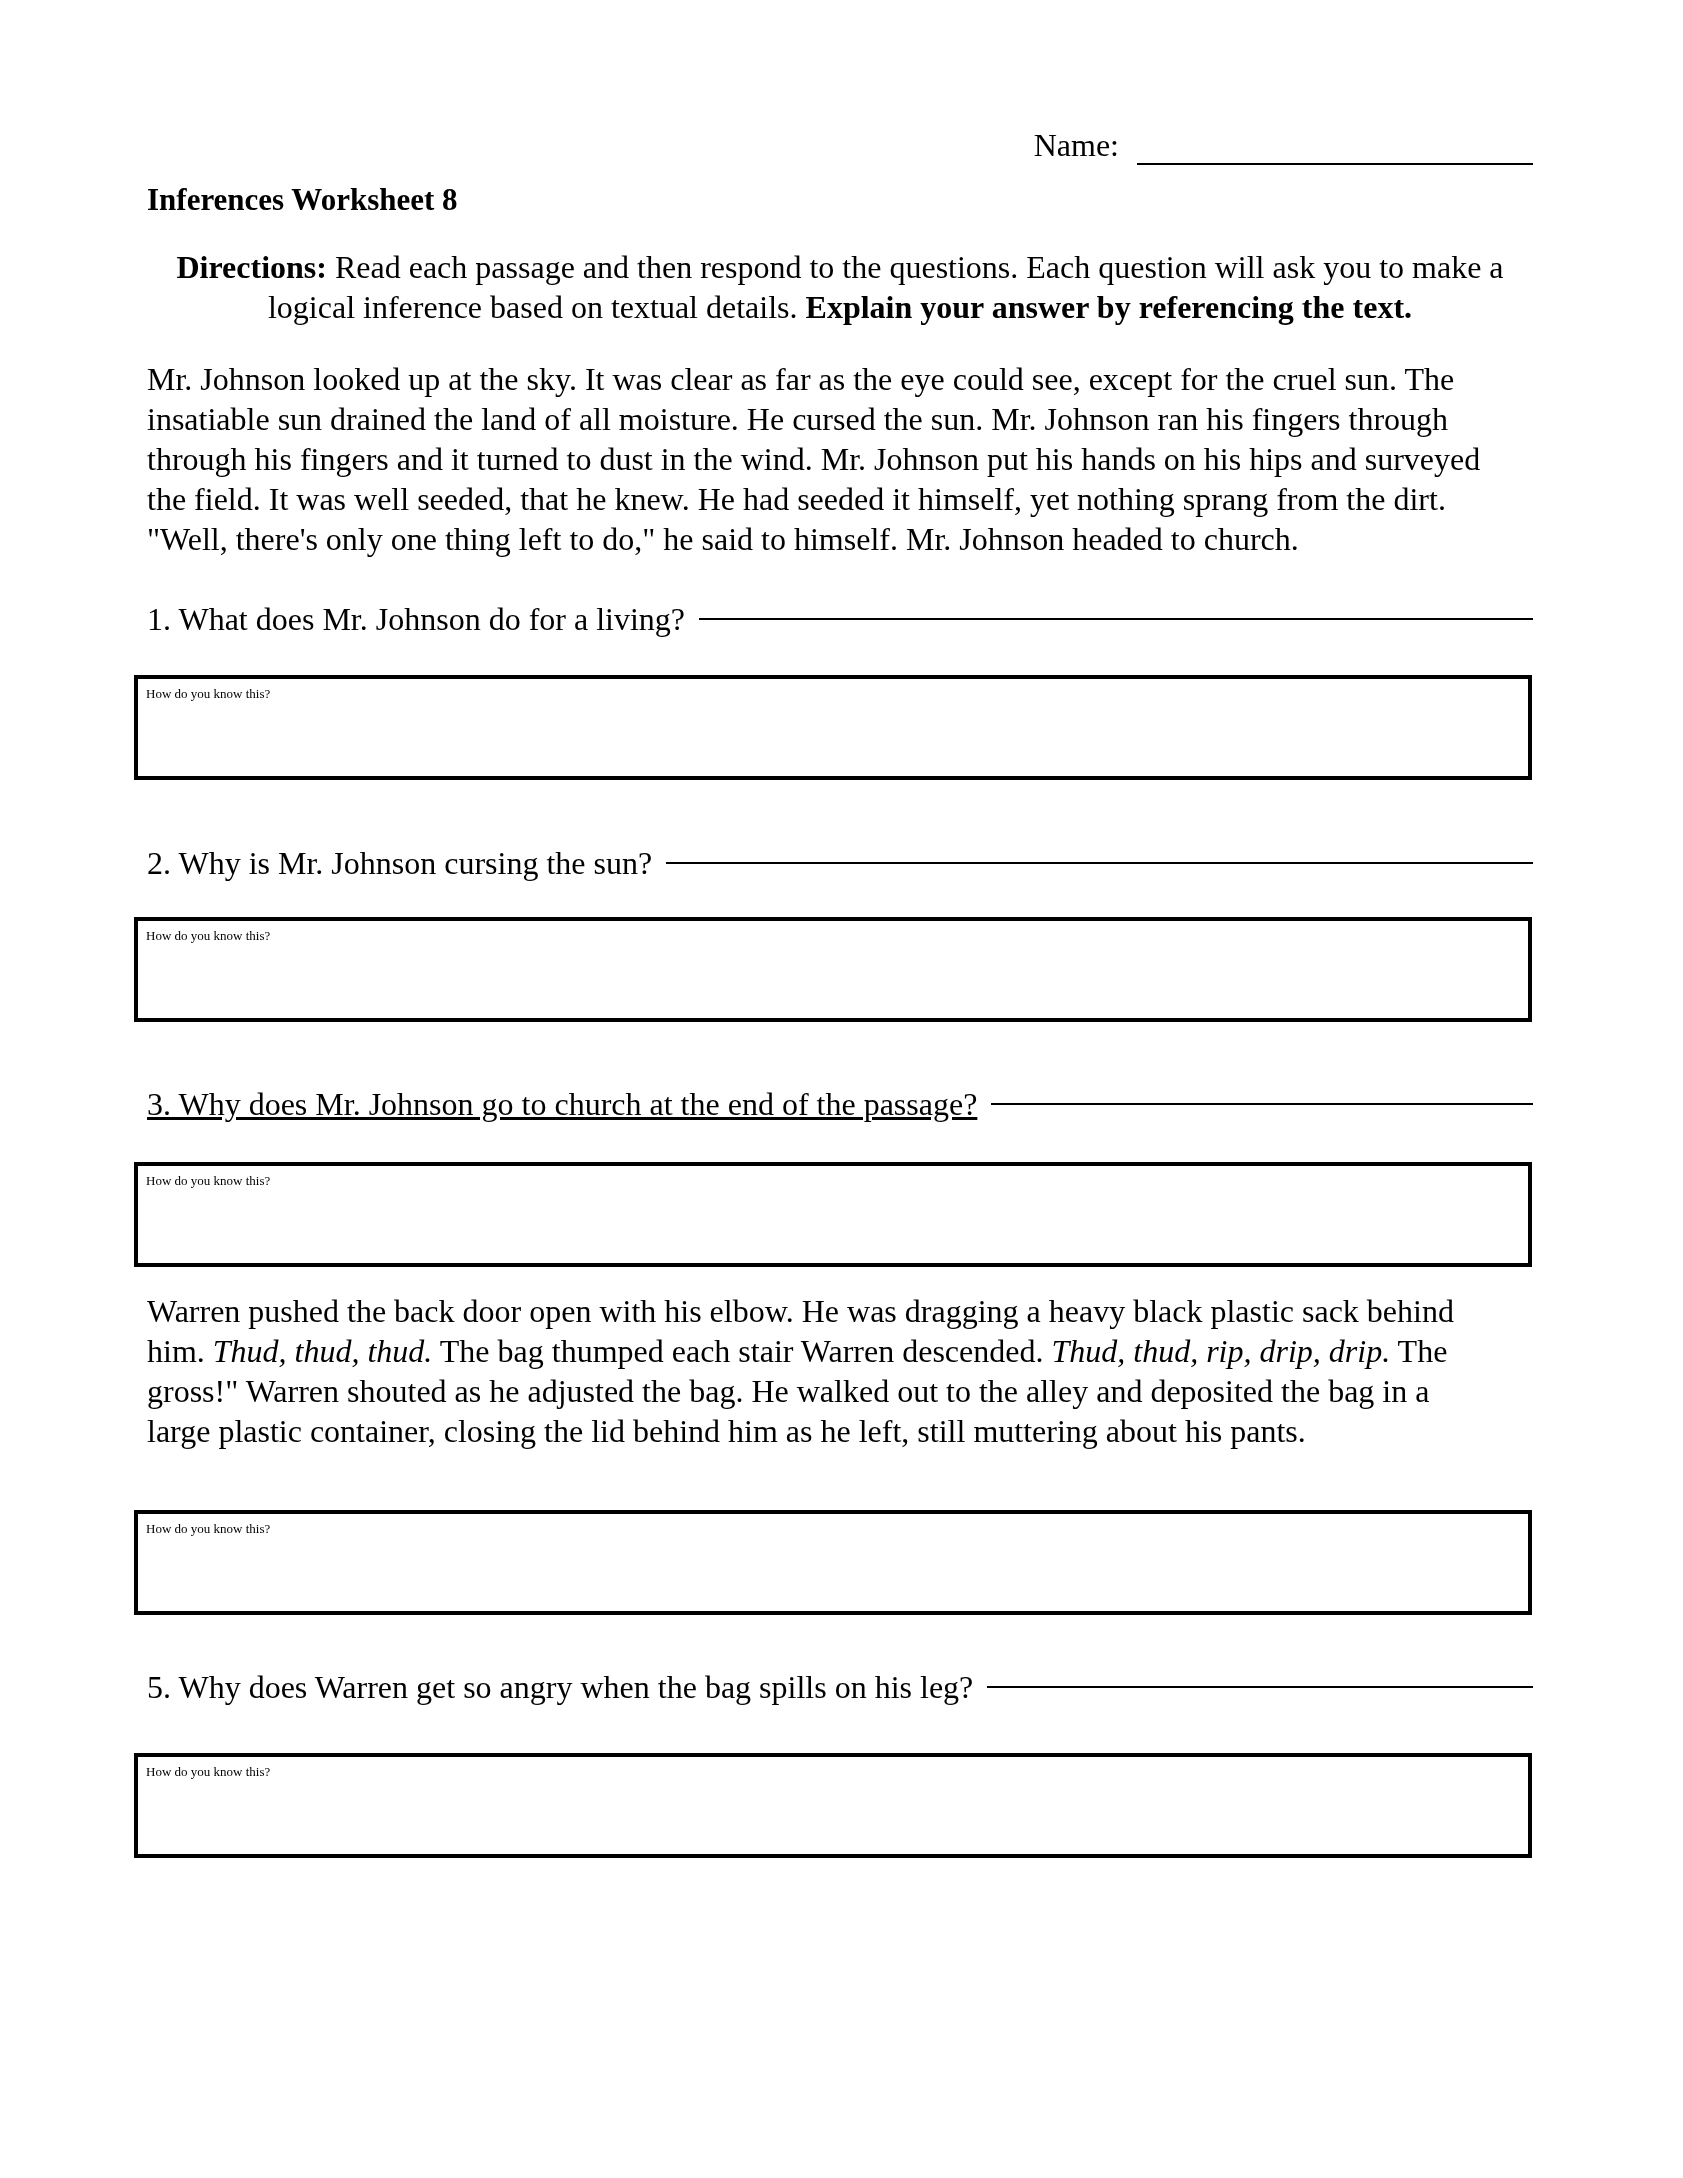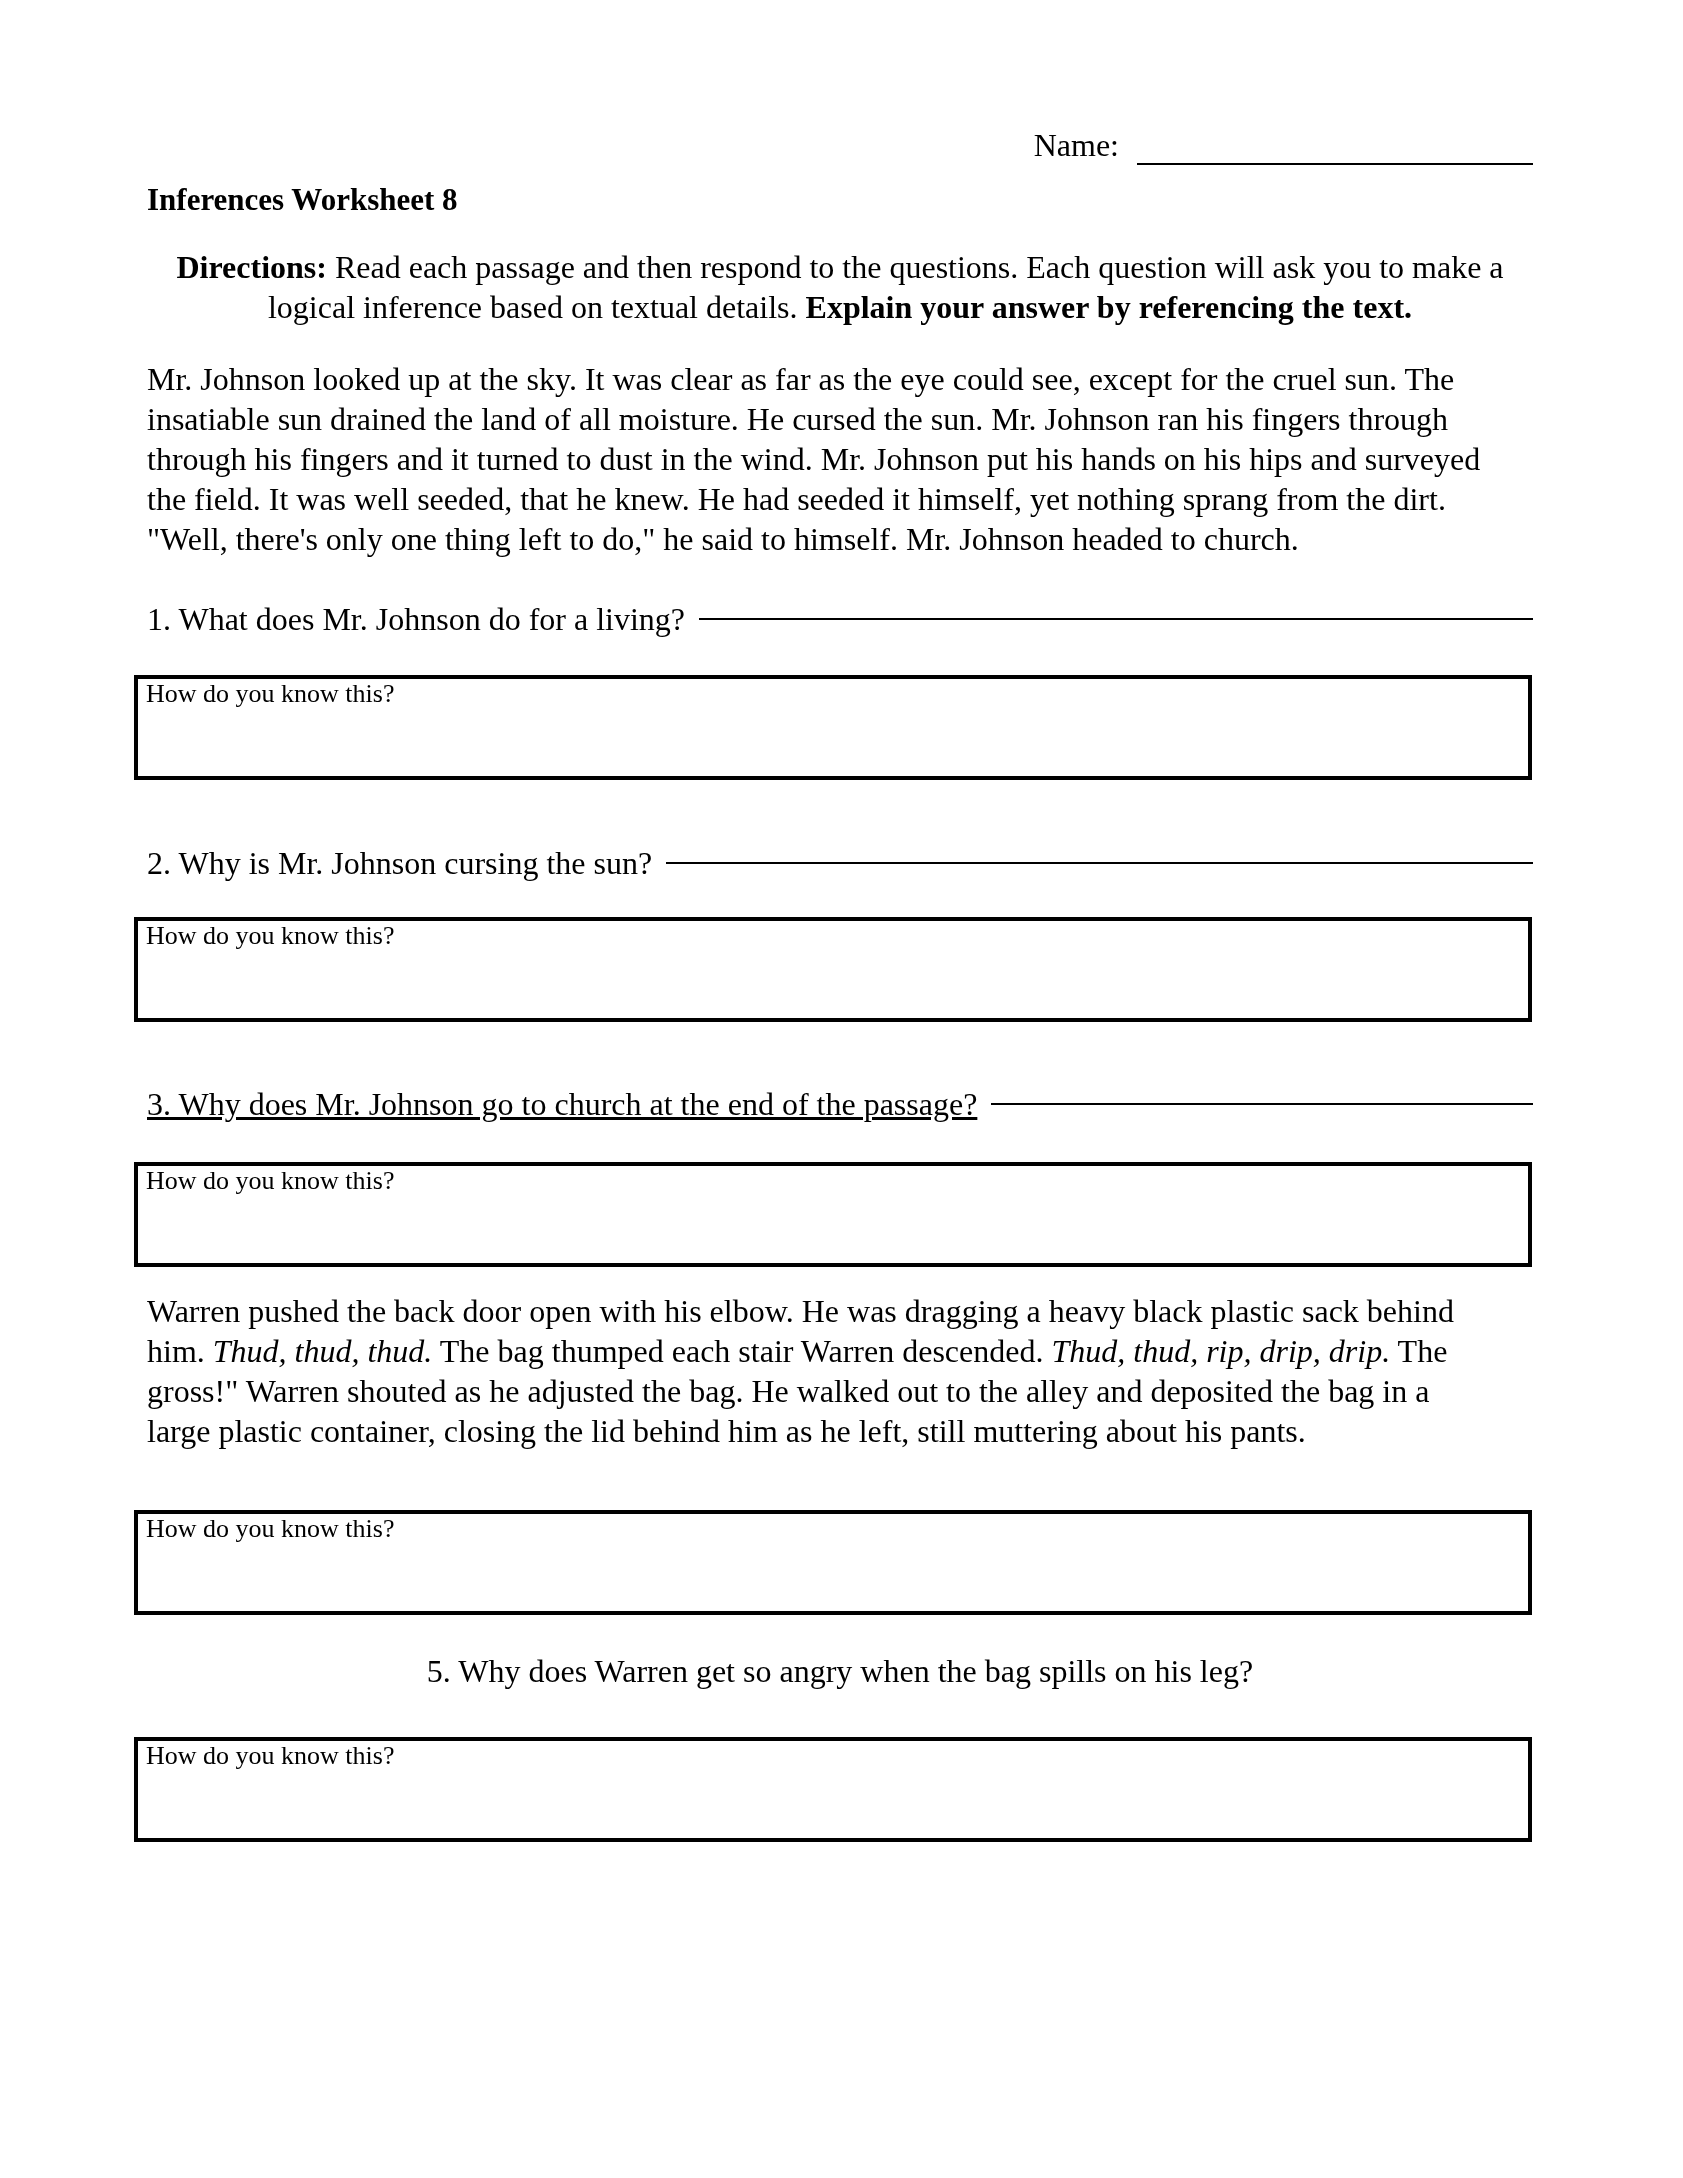--- a/index.html
+++ b/index.html
@@ -36,32 +36,32 @@
   .passage2 { margin-top: 24px; }
 
   .q { display: flex; align-items: center; height: 40px; }
   .q-text { white-space: nowrap; }
   .blank { flex: 1; border-bottom: 2px solid #000; margin-left: 14px; }
 
   .q1 { margin-top: 40px; }
   .q2 { margin-top: 63px; }
   .q3 { margin-top: 62px; text-decoration: underline; }
   .q4 { margin-top: 36px; }
-  .q5 { margin-top: 36px; flex-direction: column; }
+  .q5 { margin-top: 52px; }
 
   .box {
     margin-left: -13px;
     width: 1398px;
     height: 105px;
     border: 4px solid #000;
     box-sizing: border-box;
     padding: 2px 0 0 8px;
     background: #ffffff;
   }
-  .box-label { font-size: 26px; line-height: 26px; white-space: nowrap; }
+  .box-label { font-size: 13px; line-height: 26px; white-space: nowrap; }
   .box1 { margin-top: 36px; }
   .box2 { margin-top: 34px; }
   .box3 { margin-top: 38px; }
   .box4 { margin-top: 59px; }
   .box5 { margin-top: 46px; }
 </style>
 </head>
 <body>
 
 <div class="page">

